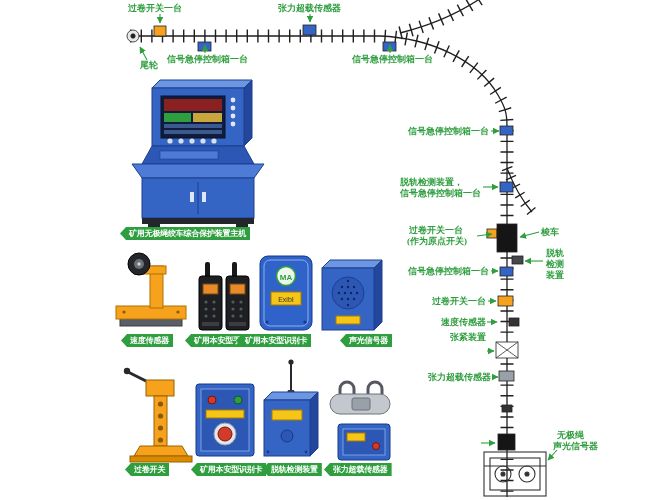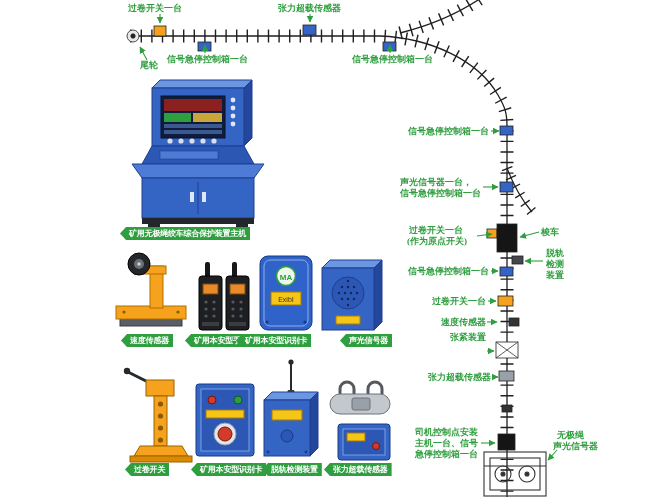--- a/index.html
+++ b/index.html
@@ -240,32 +240,31 @@
     <circle cx="376" cy="446" r="3.5" fill="#d43a2a" stroke="#7a1408"></circle>
   </g>
 </svg>
 
 <div class="anno" style="left:128px;top:3px">过卷开关一台</div>
 <div class="anno" style="left:278px;top:3px">张力超载传感器</div>
 <div class="anno" style="left:140px;top:60px">尾轮</div>
 <div class="anno" style="left:167px;top:54px">信号急停控制箱一台</div>
 <div class="anno" style="left:352px;top:54px">信号急停控制箱一台</div>
 <div class="anno" style="left:408px;top:126px">信号急停控制箱一台</div>
-<div class="anno" style="left:400px;top:177px">声光信号器一台，</div>
+<div class="anno" style="left:400px;top:177px">脱轨检测装置，</div>
 <div class="anno" style="left:400px;top:188px">信号急停控制箱一台</div>
 <div class="anno" style="left:409px;top:225px">过卷开关一台</div>
 <div class="anno" style="left:407px;top:236px">(作为原点开关)</div>
 <div class="anno" style="left:541px;top:227px">梭车</div>
 <div class="anno anno-wrap" style="left:546px;top:248px;width:20px">脱轨检测装置</div>
 <div class="anno" style="left:408px;top:266px">信号急停控制箱一台</div>
 <div class="anno" style="left:432px;top:296px">过卷开关一台</div>
 <div class="anno" style="left:441px;top:317px">速度传感器</div>
 <div class="anno" style="left:450px;top:332px">张紧装置</div>
 <div class="anno" style="left:428px;top:372px">张力超载传感器</div>
-<div class="anno anno-wrap" style="left:415px;top:427px;width:66px">司机控制点安装主机一台、信号急停控制箱一台</div>
 <div class="anno" style="left:557px;top:430px">无极绳</div>
 <div class="anno" style="left:553px;top:441px">声光信号器</div>
 
 <div class="badge" style="left:120px;top:227px">矿用无极绳绞车综合保护装置主机</div>
 <div class="badge" style="left:121px;top:334px">速度传感器</div>
 <div class="badge" style="left:185px;top:334px">矿用本安型手持电台</div>
 <div class="badge" style="left:236px;top:334px">矿用本安型识别卡</div>
 <div class="badge" style="left:340px;top:334px">声光信号器</div>
 <div class="badge" style="left:125px;top:463px">过卷开关</div>
 <div class="badge" style="left:191px;top:463px">矿用本安型识别卡</div>

